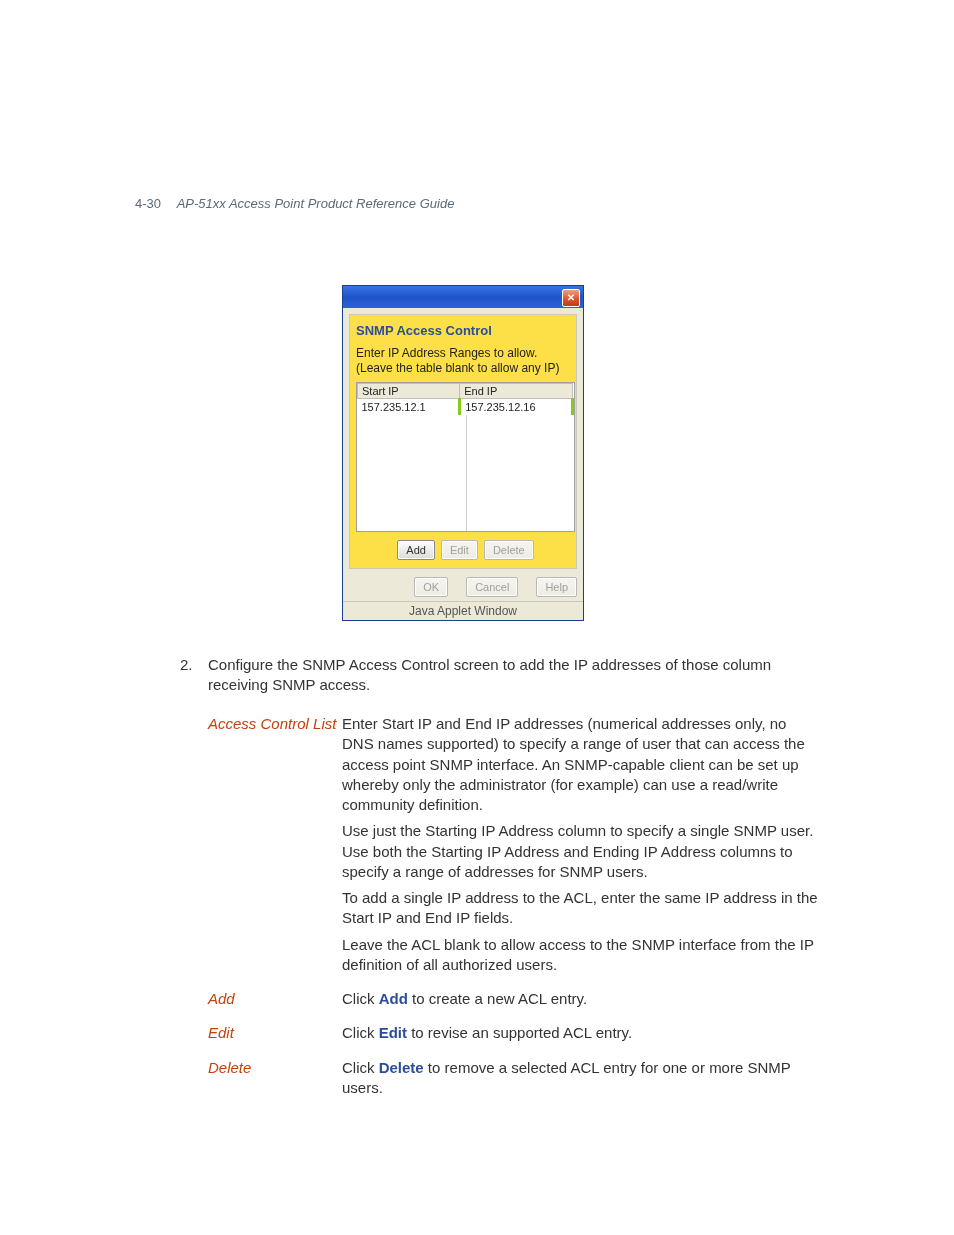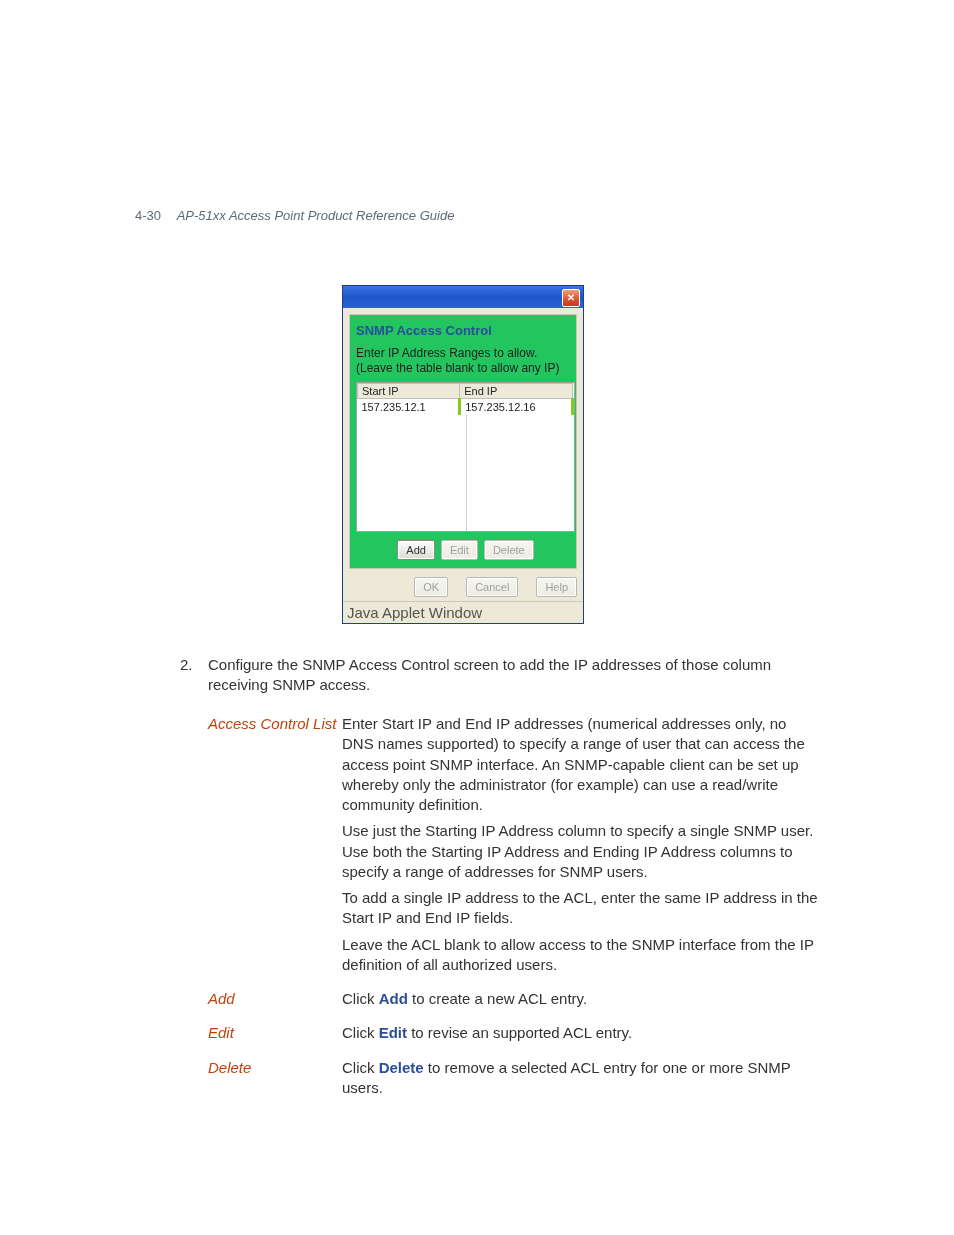--- a/index.html
+++ b/index.html
@@ -11,21 +11,21 @@
     font-family: Arial, "Helvetica Neue", Helvetica, sans-serif;
     color: #333;
   }
   .page {
     position: relative;
     width: 954px;
     height: 1235px;
   }
   .header {
     position: absolute;
-    top: 208px;
+    top: 196px;
     left: 135px;
     font-size: 13px;
     color: #5b6a78;
   }
   .header .page-num {
     color: #5b6a78;
     font-weight: 400;
     margin-right: 12px;
   }
   .header .title { font-style: italic; }
@@ -64,21 +64,21 @@
     font-weight: bold;
     font-size: 10px;
     line-height: 1;
   }
   .dialog .body {
     background: #ece9d8;
     padding: 6px 6px 4px 6px;
   }
   .dialog .body-inner {
     border: 1px solid #c9c9b9;
-    background: #22c55e;
+    background: #fde047;
     padding: 6px 1px 8px 6px;
   }
   .dialog .section-title {
     color: #2b4e9b;
     font-weight: bold;
     font-size: 13px;
     margin: 2px 0 8px 0;
   }
   .dialog .instructions {
     font-size: 12px;
@@ -147,23 +147,24 @@
     box-shadow: inset 0 0 0 1px #fff;
   }
   .dialog button.disabled {
     color: #a0a0a0;
     border-color: #b8b8b8;
     background: linear-gradient(to bottom, #f6f6f0 0%, #ecece2 100%);
   }
   .dialog .statusbar {
     background: #ece9d8;
     border-top: 1px solid #c9c9b9;
-    font-size: 15px;
+    font-size: 12px;
     color: #555;
     padding: 2px 4px;
+    text-align: center;
   }
 
   
   .step {
     position: absolute;
     left: 180px;
     top: 655px;
     width: 640px;
     display: flex;
     gap: 14px;

